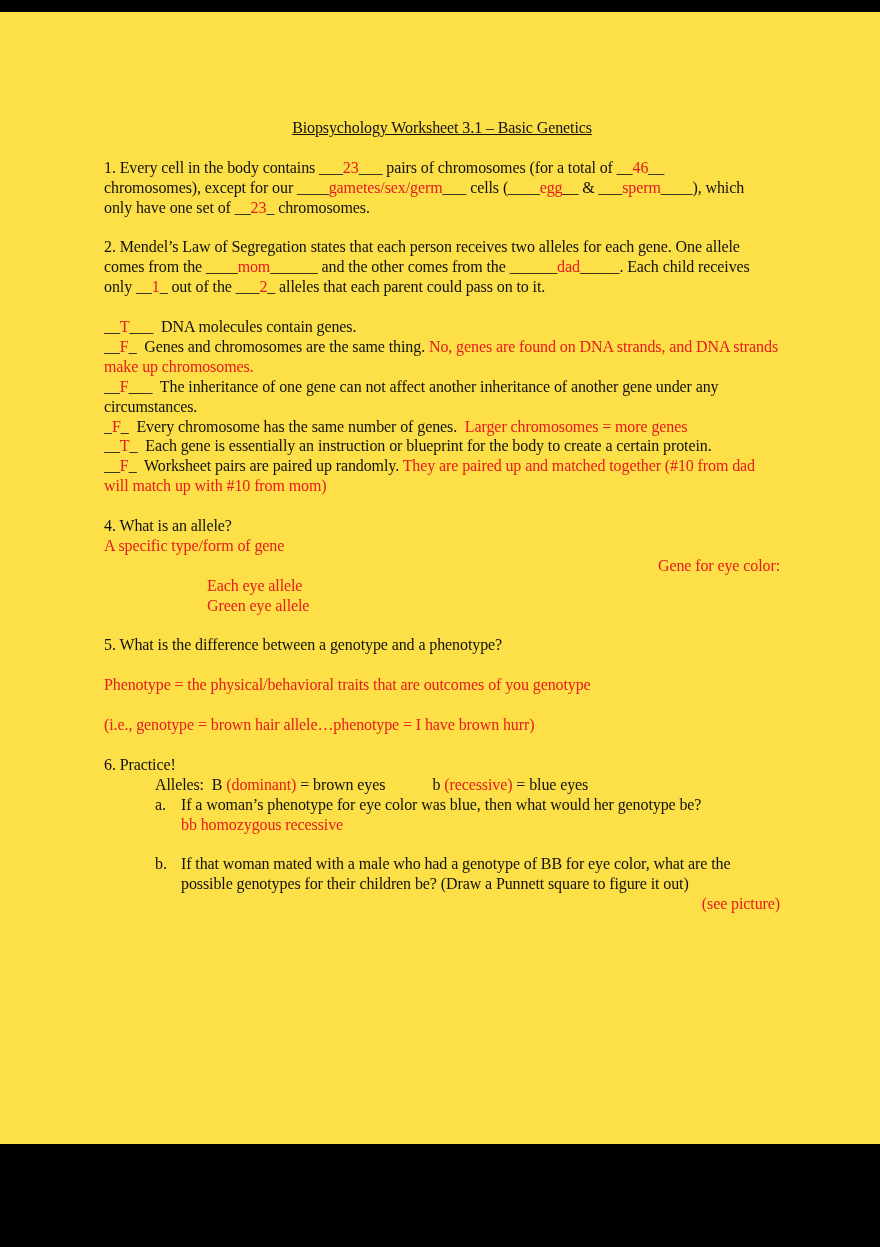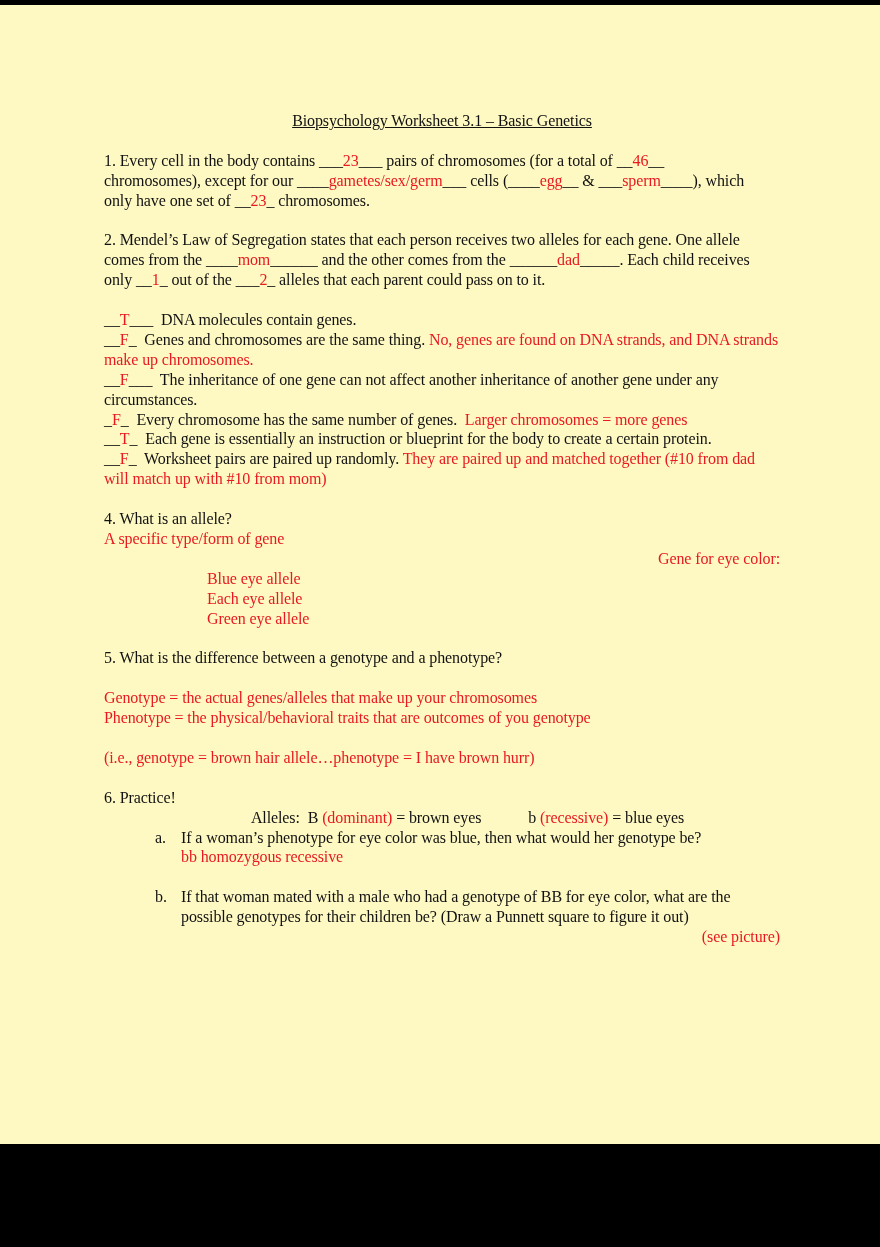--- a/index.html
+++ b/index.html
@@ -1,39 +1,39 @@
 <!DOCTYPE html>
 <html><head>
   <meta charset="utf-8">
   <style>
     html, body { margin: 0; padding: 0; }
     body {
       width: 880px; height: 1247px; background: #000000;
       position: relative; overflow: hidden;
     }
     .page {
-      position: absolute; left: 0; top: 5px; width: 880px; height: 1144px;
-      background: #fef9c3;
+      position: absolute; left: 0; top: 12px; width: 880px; height: 1144px;
+      background: #fde047;
     }
     .doc {
       position: absolute; left: 104px; top: 106px; width: 676px;
       font-family: "Liberation Serif", "DejaVu Serif", serif;
       font-size: 16px; line-height: 19.9px; color: #111111;
       letter-spacing: -0.1px;
     }
     .title {
       text-align: center; text-decoration: underline; margin: 0 0 19.9px 0;
       padding-left: 0;
     }
     p { margin: 0; }
     .gap { height: 19.9px; }
     .red { color: #e8191f; }
     .ind1 { padding-left: 51px; text-align: right; }
     .ind2 { padding-left: 103px; }
-    .ind-alleles { padding-left: 51px; text-align: center; }
+    .ind-alleles { padding-left: 51px; }
     .sub { display: flex; }
     .sub .lbl { width: 26px; padding-left: 51px; flex: none; }
     .sub .body { flex: 1; }
   </style>
 </head>
 <body>
 
 <div class="page">
   <div class="doc">
 
@@ -49,28 +49,26 @@
     <p><span>__</span><span class="red">F</span><span style="white-space:pre">_  </span><span>Genes and chromosomes are the same thing. </span><span class="red">No, genes are found on DNA strands, and DNA strands make up chromosomes.</span></p>
     <p><span>__</span><span class="red">F</span><span style="white-space:pre">___  </span><span>The inheritance of one gene can not affect another inheritance of another gene under any circumstances.</span></p>
     <p><span>_</span><span class="red">F</span><span style="white-space:pre">_  </span><span style="white-space:pre">Every chromosome has the same number of genes.  </span><span class="red">Larger chromosomes = more genes</span></p>
     <p style="white-space:nowrap"><span>__</span><span class="red">T</span><span style="white-space:pre">_  </span><span>Each gene is essentially an instruction or blueprint for the body to create a certain protein.</span></p>
     <p><span>__</span><span class="red">F</span><span style="white-space:pre">_  </span><span>Worksheet pairs are paired up randomly. </span><span class="red">They are paired up and matched together (#10 from dad will match up with #10 from mom)</span></p>
     <div class="gap"></div>
 
     <p>4.  What is an allele?</p>
     <p class="red">A specific type/form of gene</p>
     <p class="red ind1">Gene for eye color:</p>
-    <p class="red ind2">Blue eye allele</p>
     <p class="red ind2">Each eye allele</p>
     <p class="red ind2">Green eye allele</p>
     <div class="gap"></div>
 
     <p>5.  What is the difference between a genotype and a phenotype?</p>
     <div class="gap"></div>
-    <p class="red">Genotype = the actual genes/alleles that make up your chromosomes</p>
     <p class="red">Phenotype = the physical/behavioral traits that are outcomes of you genotype</p>
     <div class="gap"></div>
     <p class="red">(i.e., genotype = brown hair allele…phenotype = I have brown hurr)</p>
     <div class="gap"></div>
 
     <p>6.  Practice!</p>
     <p class="ind-alleles" style="white-space:pre"><span>Alleles:  B </span><span class="red">(dominant)</span><span> = brown eyes</span><span style="display:inline-block;width:47px"></span><span>b </span><span class="red">(recessive)</span><span> = blue eyes</span></p>
     <div class="sub">
       <span class="lbl">a.</span>
       <div class="body">

